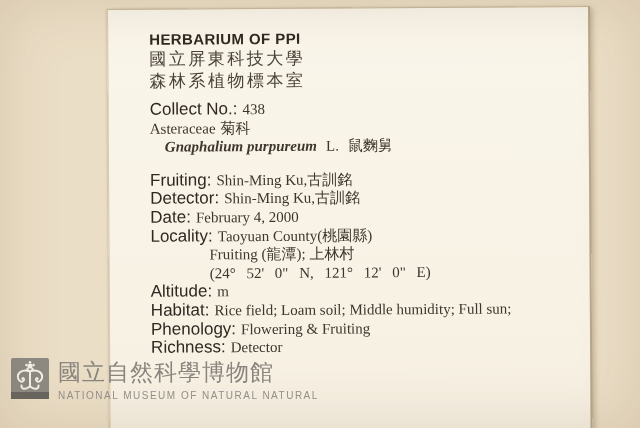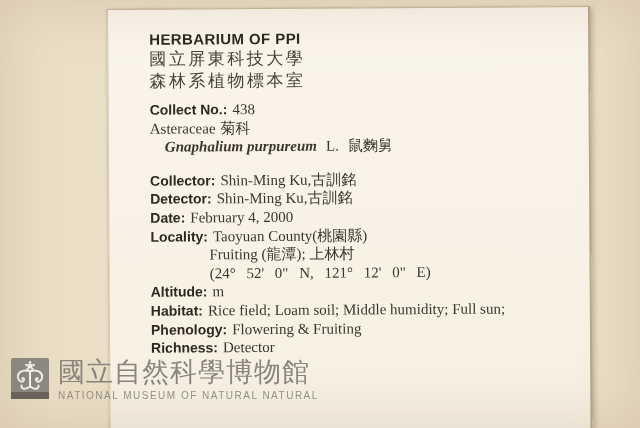--- a/index.html
+++ b/index.html
@@ -47,22 +47,22 @@
   }
   .h-zh {
     font-size: 17px;
     line-height: 22px;
     letter-spacing: 2.5px;
     color: #4a4339;
   }
   .row { font-size: 15px; line-height: 18.6px; white-space: nowrap; }
   .lbl {
     font-family: "Liberation Sans", sans-serif;
-    font-weight: 700;
-    font-size: 14px;
+    font-weight: 400;
+    font-size: 17px;
     color: #2e2821;
   }
   .val { font-family: "Liberation Serif", serif; margin-left: 5px; color: #3d362d; }
   .italic { font-style: italic; font-weight: bold; }
   .mt8  { margin-top: 8px; }
   .mt15 { margin-top: 15px; }
   .indent1 { padding-left: 15px; }
   .indent2 { padding-left: 59px; }
   .coords { word-spacing: 7px; }
   .species-author { margin-left: 9px; }
@@ -71,21 +71,21 @@
   .watermark {
     position: absolute;
     left: 11px; top: 357px;
     display: flex;
     align-items: flex-start;
   }
   .logo-icon { width: 38px; height: 47px; flex: 0 0 auto; }
   .logo-text { margin-left: 9px; }
   .logo-zh {
     font-family: "Liberation Sans", sans-serif;
-    font-size: 27px;
+    font-size: 23px;
     line-height: 31px;
     letter-spacing: 1px;
     color: #8a867f;
   }
   .logo-en {
     font-family: "Liberation Sans", sans-serif;
     font-size: 10px;
     letter-spacing: 1.5px;
     color: #94908a;
     margin-top: 2px;
@@ -106,21 +106,21 @@
       <span class="lbl">Collect No.:</span><span class="val">438</span>
     </div>
     <div class="row">
       <span class="val" style="margin-left:0">Asteraceae</span><span class="val">菊科</span>
     </div>
     <div class="row indent1">
       <span class="val italic" style="margin-left:0">Gnaphalium purpureum</span><span class="val species-author">L.</span><span class="val species-zh">鼠麴舅</span>
     </div>
 
     <div class="row mt15">
-      <span class="lbl">Collector:</span><span class="val">Shin-Ming Ku,古訓銘</span>
+      <span class="lbl">Fruiting:</span><span class="val">Shin-Ming Ku,古訓銘</span>
     </div>
     <div class="row">
       <span class="lbl">Detector:</span><span class="val">Shin-Ming Ku,古訓銘</span>
     </div>
     <div class="row">
       <span class="lbl">Date:</span><span class="val">February 4, 2000</span>
     </div>
     <div class="row">
       <span class="lbl">Locality:</span><span class="val">Taoyuan County(桃園縣)</span>
     </div>

